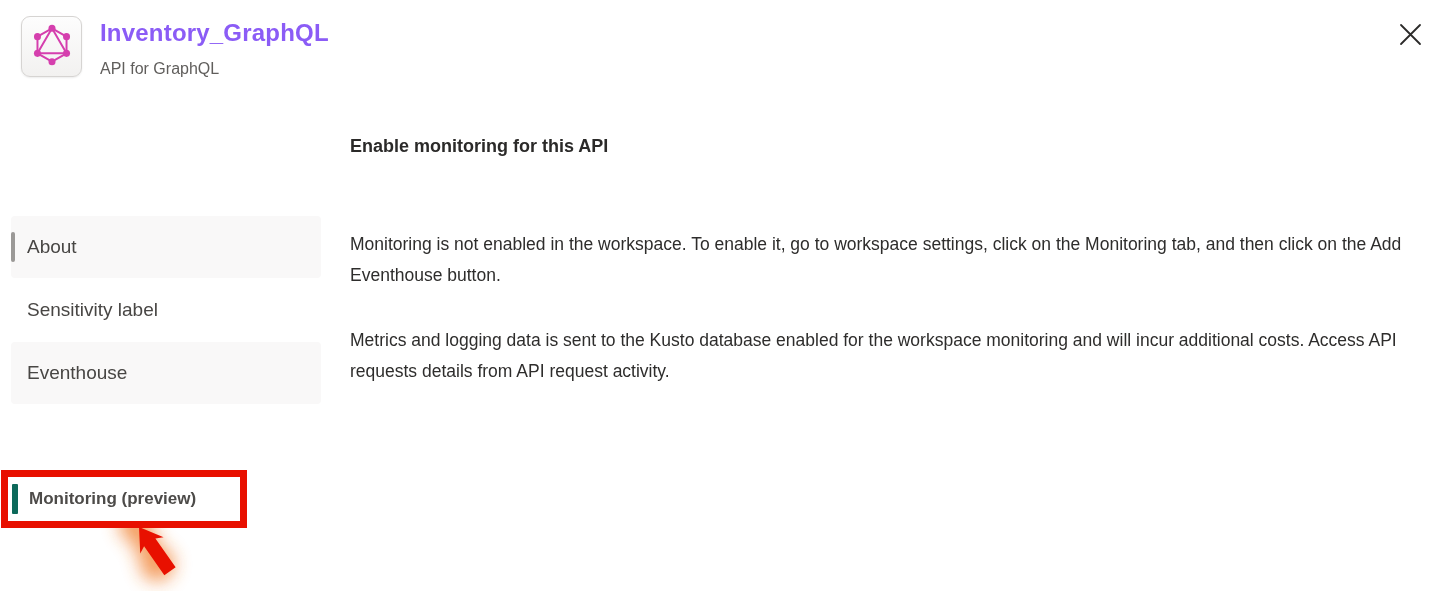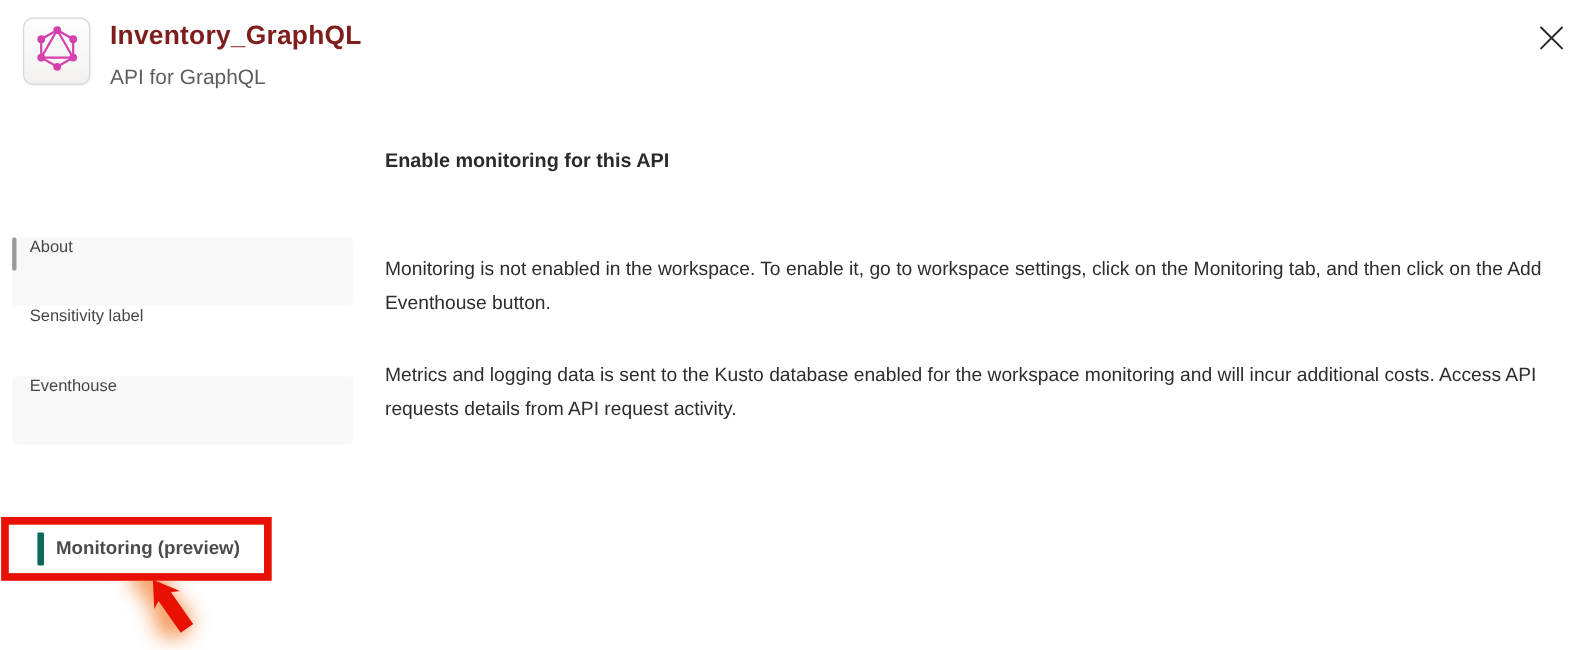--- a/index.html
+++ b/index.html
@@ -13,25 +13,25 @@
   
   .app-tile {
     position:absolute; left:21px; top:16px; width:61px; height:61px;
     border:1px solid #d6d4d2; border-radius:9px;
     background:linear-gradient(180deg,#fdfdfd 0%,#f2f1f0 100%);
     box-shadow:0 1px 2px rgba(0,0,0,.08);
     display:flex; align-items:center; justify-content:center;
   }
   .page-title {
     position:absolute; left:100px; top:19px;
-    font-size:24px; font-weight:700; color:#7f1d1d; letter-spacing:.2px;
+    font-size:24px; font-weight:700; color:#8b5cf6; letter-spacing:.2px;
   }
   .page-subtitle {
     position:absolute; left:100px; top:60px;
-    font-size:19px; color:#605e5c;
+    font-size:16px; color:#605e5c;
   }
   .close-btn {
     position:absolute; left:1394px; top:20px; width:32px; height:32px;
     background:transparent; border:none; cursor:pointer;
     display:flex; align-items:center; justify-content:center;
   }
 
   
   .search-box {
     position:absolute; left:12px; top:130px; width:310px; height:47px;
@@ -40,39 +40,39 @@
   }
   .search-box input {
     border:none; outline:none; flex:1; margin-left:12px;
     font-family:"Liberation Sans", sans-serif;
     font-size:17px; color:#323130; background:transparent;
   }
   .search-box input::placeholder { color:#605e5c; opacity:1; }
 
   .nav-item {
     position:absolute; left:11px; width:310px; height:62px;
-    display:flex; border-radius:4px;
-    font-size:15px; color:#484644; cursor:pointer;
+    display:flex; align-items:center; border-radius:4px;
+    font-size:19px; color:#484644; cursor:pointer;
   }
   .nav-item .bar {
     width:4px; height:30px; border-radius:2px; background:transparent;
     flex:0 0 auto;
   }
   .nav-item .lbl { margin-left:12px; }
   .nav-item.shaded { background:#f9f8f8; }
   .nav-item.about .bar { background:#9b9997; }
 
   
   .highlight-box {
     position:absolute; left:1px; top:470px; width:246px; height:58px;
     border:7px solid #e81000; background:#ffffff; z-index:2;
   }
   .nav-item-selected {
     position:absolute; inset:0;
-    display:flex; align-items:center; cursor:pointer;justify-content:center;
+    display:flex; align-items:center; cursor:pointer;
   }
   .nav-item-selected .bar {
     margin-left:4px; width:6px; height:30px; border-radius:1px;
     background:#0c695a; flex:0 0 auto;
   }
   .nav-item-selected .lbl {
     margin-left:11px; font-size:17px; font-weight:700; color:#4d4b49;
     white-space:nowrap;
   }
 

